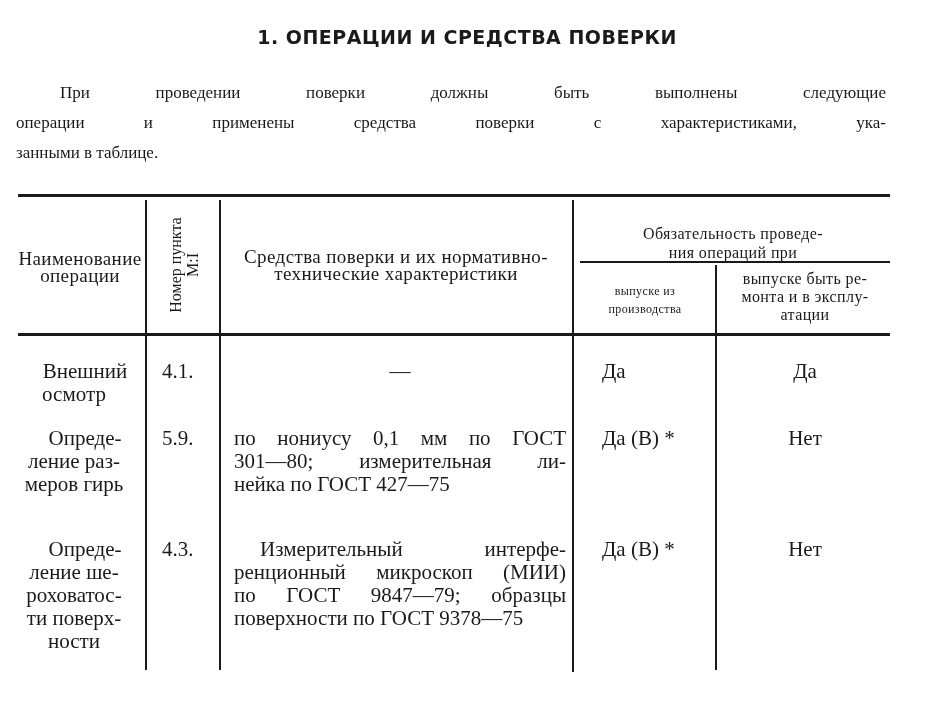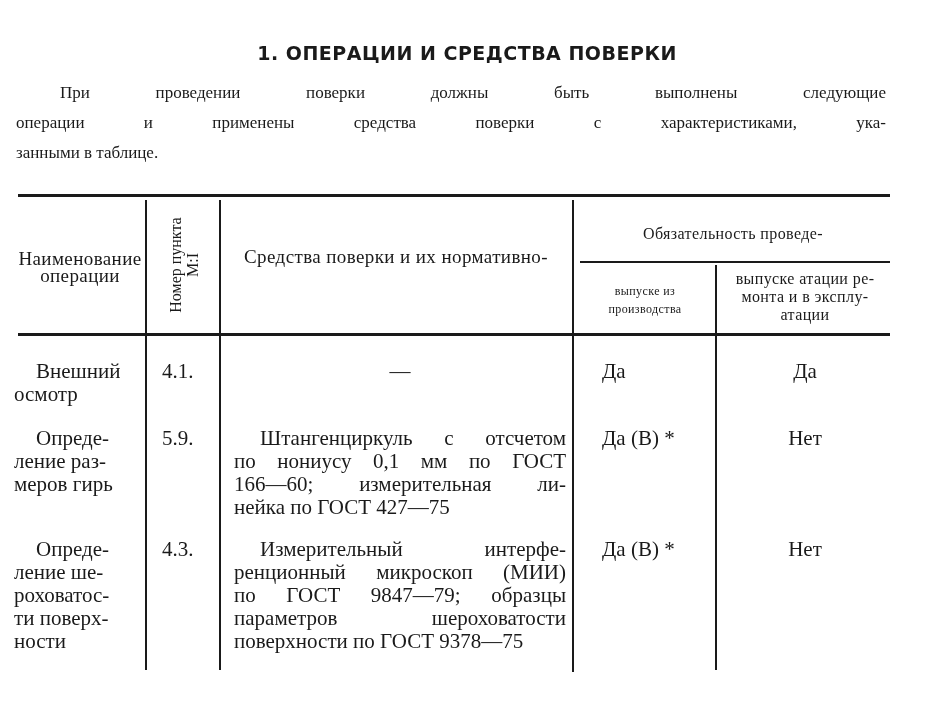--- a/index.html
+++ b/index.html
@@ -1,37 +1,37 @@
 <!DOCTYPE html>
 <html><head>
 <meta charset="utf-8">
 <style>
   html, body { margin:0; padding:0; background:#fff; }
   body { width:934px; height:710px; position:relative; overflow:hidden; color:#1a1a1a;
          font-family:"Liberation Serif", "DejaVu Serif", serif; }
-  .title { position:absolute; left:0; width:934px; top:42px; text-align:center;
+  .title { position:absolute; left:0; width:934px; top:26px; text-align:center;
            font-family:"DejaVu Sans", "Liberation Sans", sans-serif; font-weight:bold;
            font-size:19px; letter-spacing:0.5px; }
   .intro { position:absolute; left:16px; top:78px; width:870px; font-size:17px; line-height:30px;
            text-align:justify; }
   .intro .l1 { text-indent:44px; display:block; text-align:justify; text-align-last:justify; }
   .intro .l2 { display:block; text-align:justify; text-align-last:justify; }
   .intro .l3 { display:block; }
 
   .hline { position:absolute; background:#1a1a1a; height:3px; }
   .vline { position:absolute; background:#1a1a1a; width:2px; }
   .thin { height:2px; }
 
   .hdr { position:absolute; font-size:19px; line-height:17px; text-align:center; letter-spacing:0.4px; }
   .rot { position:absolute; left:154px; top:200px; width:60px; height:130px; }
   .rot .inner { position:absolute; left:50%; top:50%; width:130px; transform:translate(-50%,-50%) rotate(-90deg);
                 font-size:16px; line-height:17px; text-align:center; }
 
   .cell { position:absolute; font-size:21px; line-height:23px; }
-  .opname { left:14px; width:120px; text-align:left; }
+  .opname { left:14px; width:120px; text-align:center; }
   .opname span { display:block; }
   .opname .ind { text-indent:22px; }
   .num { left:162px; width:50px; }
   .means { left:234px; width:332px; text-align:justify; }
   .means span { display:block; text-align:justify; text-align-last:justify; }
   .means span.last { text-align-last:left; }
   .means .ind { text-indent:26px; }
   .dash { left:234px; width:332px; text-align:center; }
   .c1 { left:602px; width:100px; }
   .c2 { left:720px; width:170px; text-align:center; }
@@ -62,30 +62,32 @@
     <div>операции</div>
   </div>
   <div class="rot">
     <div class="inner">
       <div>Номер пункта</div>
       <div>М:І</div>
     </div>
   </div>
   <div class="hdr" style="left:222px; top:248px; width:348px;">
     <div>Средства поверки и их нормативно-</div>
+    <div>технические характеристики</div>
   </div>
   <div class="hdr" style="left:576px; top:224px; width:314px; font-size:16px; line-height:19px;">
     <div>Обязательность проведе-</div>
+    <div>ния операций при</div>
   </div>
   <div class="hdr" style="left:576px; top:282px; width:138px; font-size:12px; line-height:18px;">
     <div>выпуске из</div>
     <div>производства</div>
   </div>
   <div class="hdr" style="left:718px; top:270px; width:174px; font-size:16px; line-height:18px;">
-    <div>выпуске атации ре-</div>
+    <div>выпуске быть ре-</div>
     <div>монта и в эксплу-</div>
     <div>атации</div>
   </div>
 
   <div>
     <div class="cell opname" style="top:360px;">
       <span class="ind">Внешний</span>
       <span>осмотр</span>
     </div>
     <div class="cell num" style="top:360px;">4.1.</div>
@@ -95,41 +97,39 @@
   </div>
 
   <div>
     <div class="cell opname" style="top:427px;">
       <span class="ind">Опреде-</span>
       <span>ление раз-</span>
       <span>меров гирь</span>
     </div>
     <div class="cell num" style="top:427px;">5.9.</div>
     <div class="cell means" style="top:427px;">
-      <span class="ind">Штангенциркуль с отсчетом</span>
       <span>по нониусу 0,1 мм по ГОСТ</span>
-      <span>166—60; измерительная ли-</span>
+      <span>301—80; измерительная ли-</span>
       <span class="last">нейка по ГОСТ 427—75</span>
     </div>
     <div class="cell c1" style="top:427px;">Да (В) *</div>
     <div class="cell c2" style="top:427px;">Нет</div>
   </div>
 
   <div>
     <div class="cell opname" style="top:538px;">
       <span class="ind">Опреде-</span>
       <span>ление ше-</span>
       <span>роховатос-</span>
       <span>ти поверх-</span>
       <span>ности</span>
     </div>
     <div class="cell num" style="top:538px;">4.3.</div>
     <div class="cell means" style="top:538px;">
       <span class="ind">Измерительный интерфе-</span>
       <span>ренционный микроскоп (МИИ)</span>
       <span>по ГОСТ 9847—79; образцы</span>
-      <span>параметров шероховатости</span>
       <span class="last">поверхности по ГОСТ 9378—75</span>
     </div>
     <div class="cell c1" style="top:538px;">Да (В) *</div>
     <div class="cell c2" style="top:538px;">Нет</div>
   </div>
 </div>
 
 </body></html>

